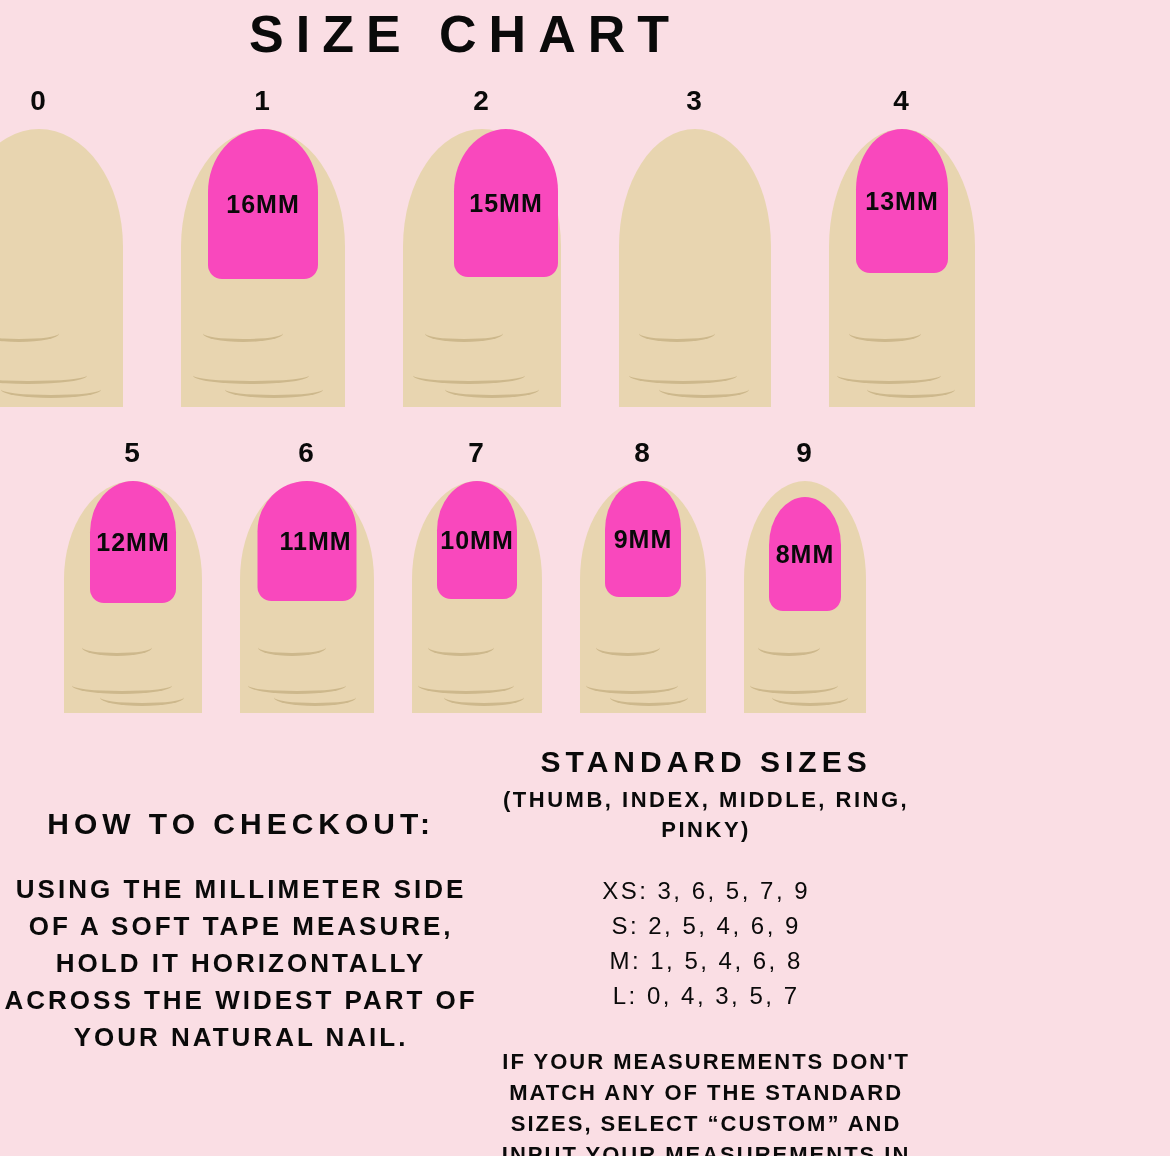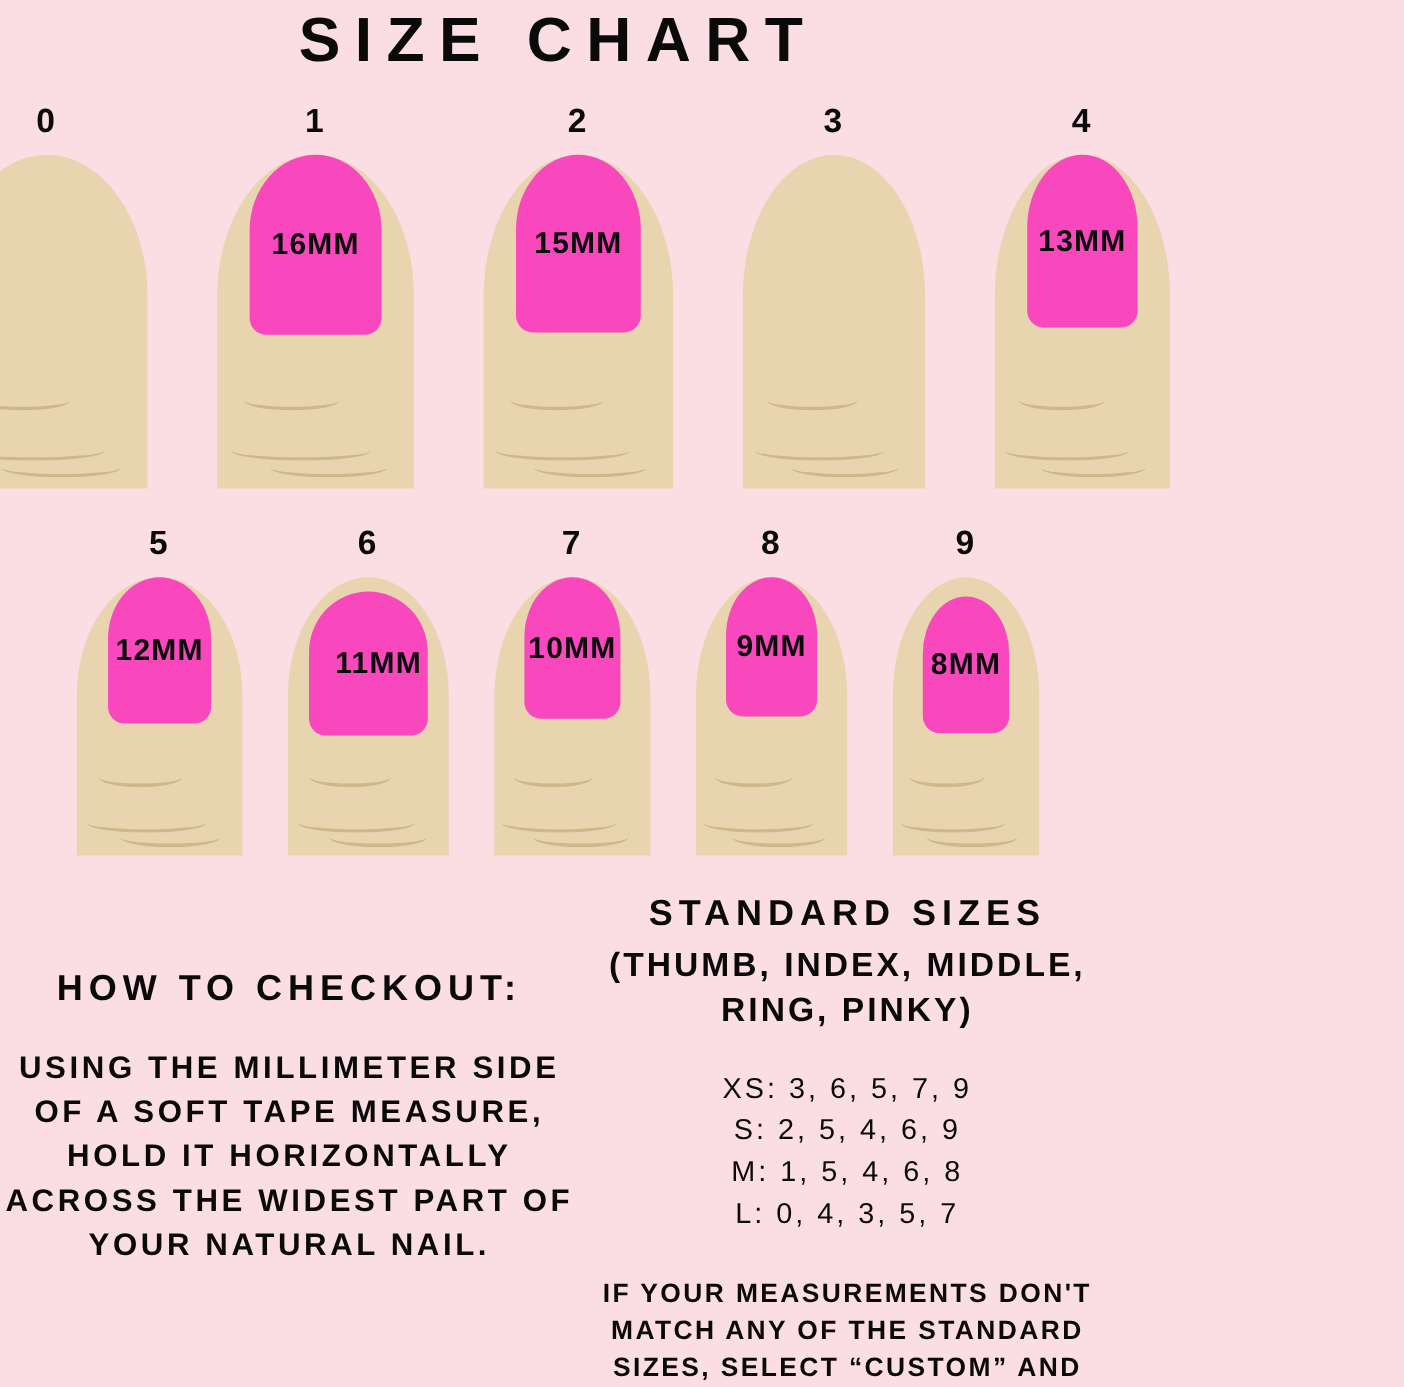--- a/index.html
+++ b/index.html
@@ -119,21 +119,21 @@
     text-align: center;
   }
 
   .heading {
     font-size: 30px;
     font-weight: 700;
     letter-spacing: 5px;
     margin: 0 0 30px 0;
   }
   .subheading {
-    font-size: 28px;
+    font-size: 22px;
     font-weight: 700;
     letter-spacing: 2.5px;
     line-height: 1.35;
     margin: 4px 0 0 0;
   }
   .body-text {
     font-size: 26px;
     font-weight: 700;
     letter-spacing: 3px;
     line-height: 1.42;
@@ -189,21 +189,21 @@
     </div>
 
     <div class="finger-cell">
       <div class="size-label">2</div>
       <div class="finger">
         <div class="skin" style="width:158px;height:278px;">
           <div class="knuckle" style="left:22px;top:196px;width:78px;"></div>
           <div class="knuckle" style="left:10px;top:238px;width:112px;"></div>
           <div class="knuckle" style="left:42px;top:252px;width:94px;"></div>
         </div>
-        <div class="nail" style="width:104px;height:148px;top:0px;">
+        <div class="nail" style="width:104px;height:148px;top:0px;margin-left:24px;">
           <span class="mm">15MM</span>
         </div>
       </div>
     </div>
 
     <div class="finger-cell">
       <div class="size-label">3</div>
       <div class="finger">
         <div class="skin" style="width:152px;height:278px;">
           <div class="knuckle" style="left:20px;top:196px;width:76px;"></div>
@@ -246,21 +246,21 @@
     </div>
 
     <div class="finger-cell">
       <div class="size-label">6</div>
       <div class="finger">
         <div class="skin" style="width:134px;height:232px;">
           <div class="knuckle" style="left:18px;top:158px;width:68px;"></div>
           <div class="knuckle" style="left:8px;top:196px;width:98px;"></div>
           <div class="knuckle" style="left:34px;top:208px;width:82px;"></div>
         </div>
-        <div class="nail" style="width:82px;height:120px;top:12px;padding-left:17px;">
+        <div class="nail" style="width:82px;height:120px;top:0px;padding-left:17px;">
           <span class="mm">11MM</span>
         </div>
       </div>
     </div>
 
     <div class="finger-cell">
       <div class="size-label">7</div>
       <div class="finger">
         <div class="skin" style="width:130px;height:232px;">
           <div class="knuckle" style="left:16px;top:158px;width:66px;"></div>

